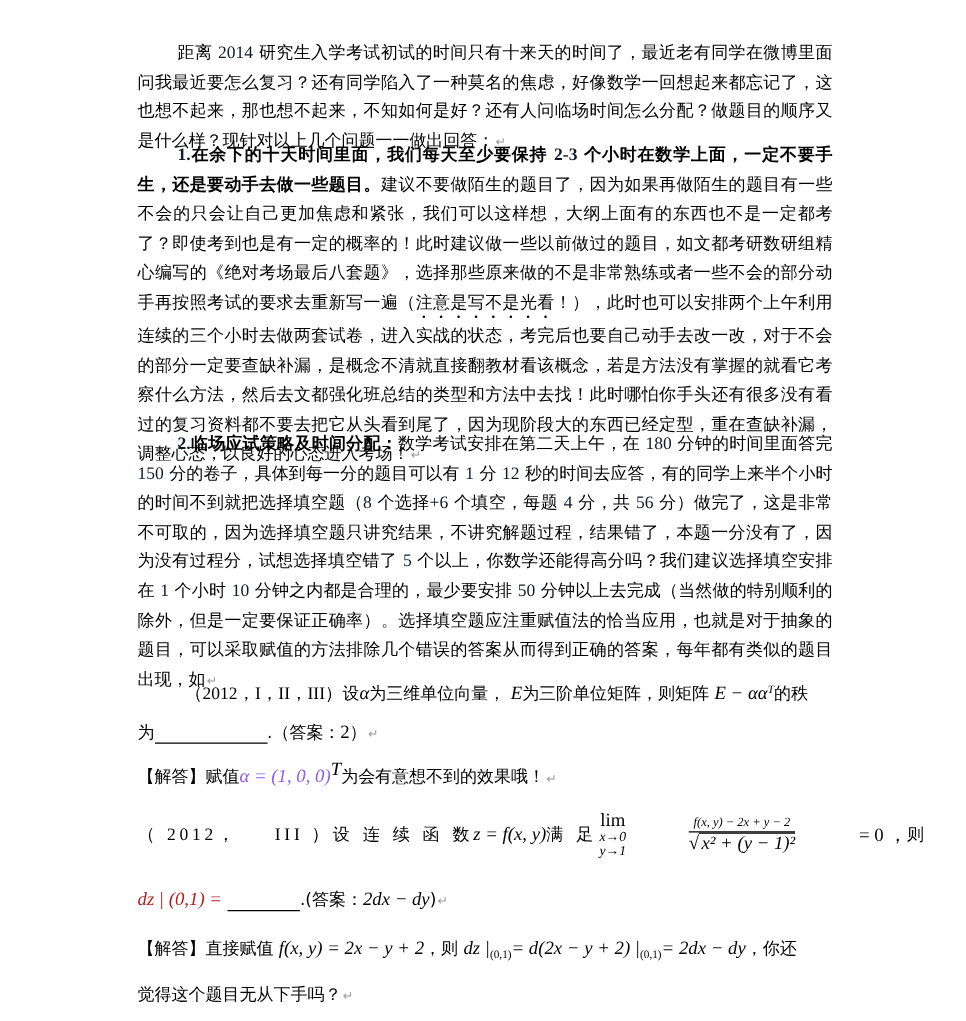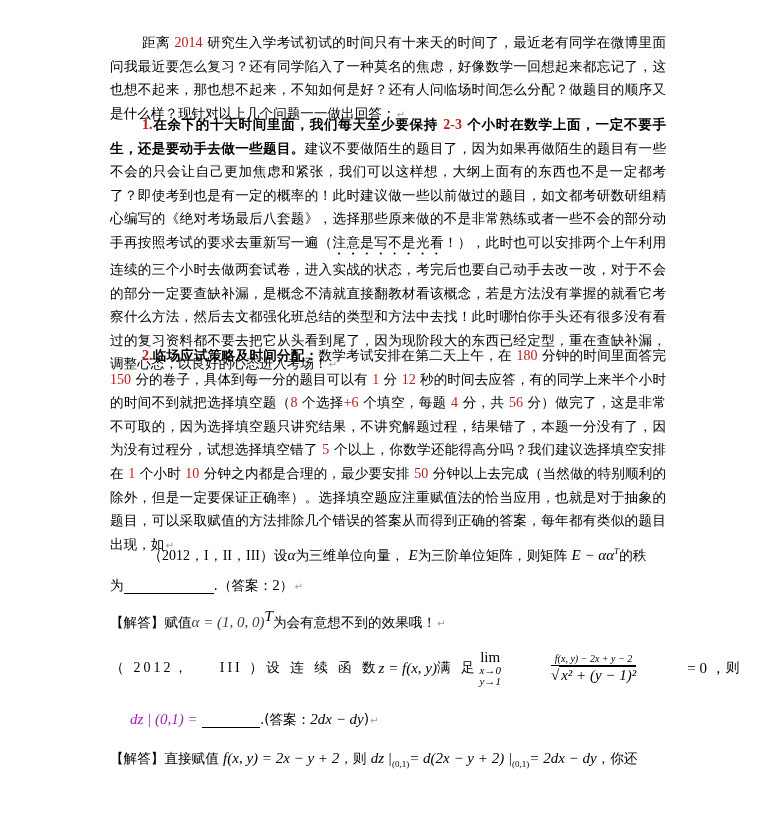--- a/index.html
+++ b/index.html
@@ -10,21 +10,21 @@
     .page { position: absolute; left: 0; top: 0; width: 773px; height: 817px; }
     .author {
       position: absolute; left: 493px; top: 0px;
       font-size: 17px; font-weight: bold; letter-spacing: 1px;
     }
     .para-mark { color: #9a9a9a; font-size: 10px; font-weight: normal; margin-left: 1px; }
     .body-text {
       position: absolute; left: 110px; width: 556px;
       font-size: 13.6px; line-height: 23.6px; text-align: justify;
     }
-    .num { font-family: "Liberation Serif", serif; color: #b91c1c; font-size: 14px; }
+    .num { font-family: "Liberation Serif", serif; color: #0f172a; font-size: 14px; }
     .bold { font-weight: bold; }
     .indent { text-indent: 32px; }
     .math { font-family: "Liberation Serif", serif; font-style: italic; font-size: 15px; }
     .mathr { font-family: "Liberation Serif", serif; font-size: 15px; }
     .blank { display: inline-block; border-bottom: 1px solid #000; vertical-align: baseline; }
     .line { position: absolute; left: 110px; width: 556px; font-size: 13.6px; white-space: nowrap; }
     .frac { display: inline-block; vertical-align: middle; text-align: center; }
     .frac .top { display: block; border-bottom: 1px solid #000; padding: 0 2px 1px; font-family: "Liberation Serif", serif; font-size: 10px; }
     .frac .bot { display: block; padding-top: 1px; font-family: "Liberation Serif", serif; font-size: 15px; }
     .lim { display: inline-block; vertical-align: middle; text-align: center; line-height: 11px; margin: 0 2px; }
@@ -52,21 +52,21 @@
   </div>
 
   <div class="line" style="top:546px; left:110px; padding-left:38px; box-sizing:border-box;">
     <span class="mathr" style="font-size:14px;">（2012，I，II，III）</span><span>设</span><span class="math">α</span><span>为三维单位向量，</span> <span class="math">E</span><span>为三阶单位矩阵，则矩阵</span> <span class="math">E − αα</span><sup class="math" style="font-size:9px;">T</sup><span>的秩</span>
   </div>
   <div class="line" style="top:577px;">
     <span>为</span><span class="blank" style="width:90px;">&nbsp;</span><span>.（答案：</span><span class="mathr">2</span><span>）</span><span class="para-mark">↵</span>
   </div>
 
   <div class="line" style="top:608px;">
-    <span>【解答】</span><span>赋值</span><span class="math" style="color:#404040;">α = (1, 0, 0)</span><sup class="math">T</sup><span>为会有意想不到的效果哦！</span><span class="para-mark">↵</span>
+    <span>【解答】</span><span>赋值</span><span class="math" style="color:#8b5cf6;">α = (1, 0, 0)</span><sup class="math">T</sup><span>为会有意想不到的效果哦！</span><span class="para-mark">↵</span>
   </div>
 
   <div class="line" style="top:643px; height:50px; display:flex; align-items:center; justify-content:space-between;">
     <span style="letter-spacing:3px;"><span class="mathr" style="font-size:14px;">（ 2012，</span>&nbsp;&nbsp;&nbsp;&nbsp;<span class="mathr" style="font-size:14px;">III ）</span></span>
     <span style="letter-spacing:3px;text-align:center;">设 连 续 函 数</span>
     <span class="math">z = f(x, y)</span>
     <span style="letter-spacing:3px;">满 足</span>
     <span style="display:inline-flex; align-items:center;gap:48px;">
       <span class="lim">
         <span class="w">lim</span>
@@ -75,20 +75,23 @@
       </span>
       <span class="frac">
         <span class="top math">f(x, y) − 2x + y − 2</span>
         <span class="bot math">√<span class="sqrt">x² + (y − 1)²</span></span>
       </span>
       <span class="mathr" style="margin-left:3px;">= 0 ，</span>
     </span>
     <span>则</span>
   </div>
   <div class="line" style="top:711px;">
-    <span class="math" style="color:#a21caf;margin-left:20px;">dz | (0,1) =</span> <span class="blank" style="width:58px;">&nbsp;</span><span>.(答案：</span><span class="math">2dx − dy</span><span>)</span><span class="para-mark">↵</span>
+    <span class="math" style="color:#b91c1c;">dz | (0,1) =</span> <span class="blank" style="width:58px;">&nbsp;</span><span>.(答案：</span><span class="math">2dx − dy</span><span>)</span><span class="para-mark">↵</span>
   </div>
 
   <div class="line" style="top:750px;">
     <span>【解答】</span><span>直接赋值</span> <span class="math">f(x, y) = 2x − y + 2</span><span>，则</span> <span class="math">dz |</span><sub>(0,1)</sub><span class="math">= d(2x − y + 2) |</span><sub>(0,1)</sub><span class="math">= 2dx − dy</span><span>，你还</span>
   </div>
+  <div class="line" style="top:787px;">
+    <span>觉得这个题目无从下手吗？</span><span class="para-mark">↵</span>
+  </div>
 
 </div>
 
 </body></html>

